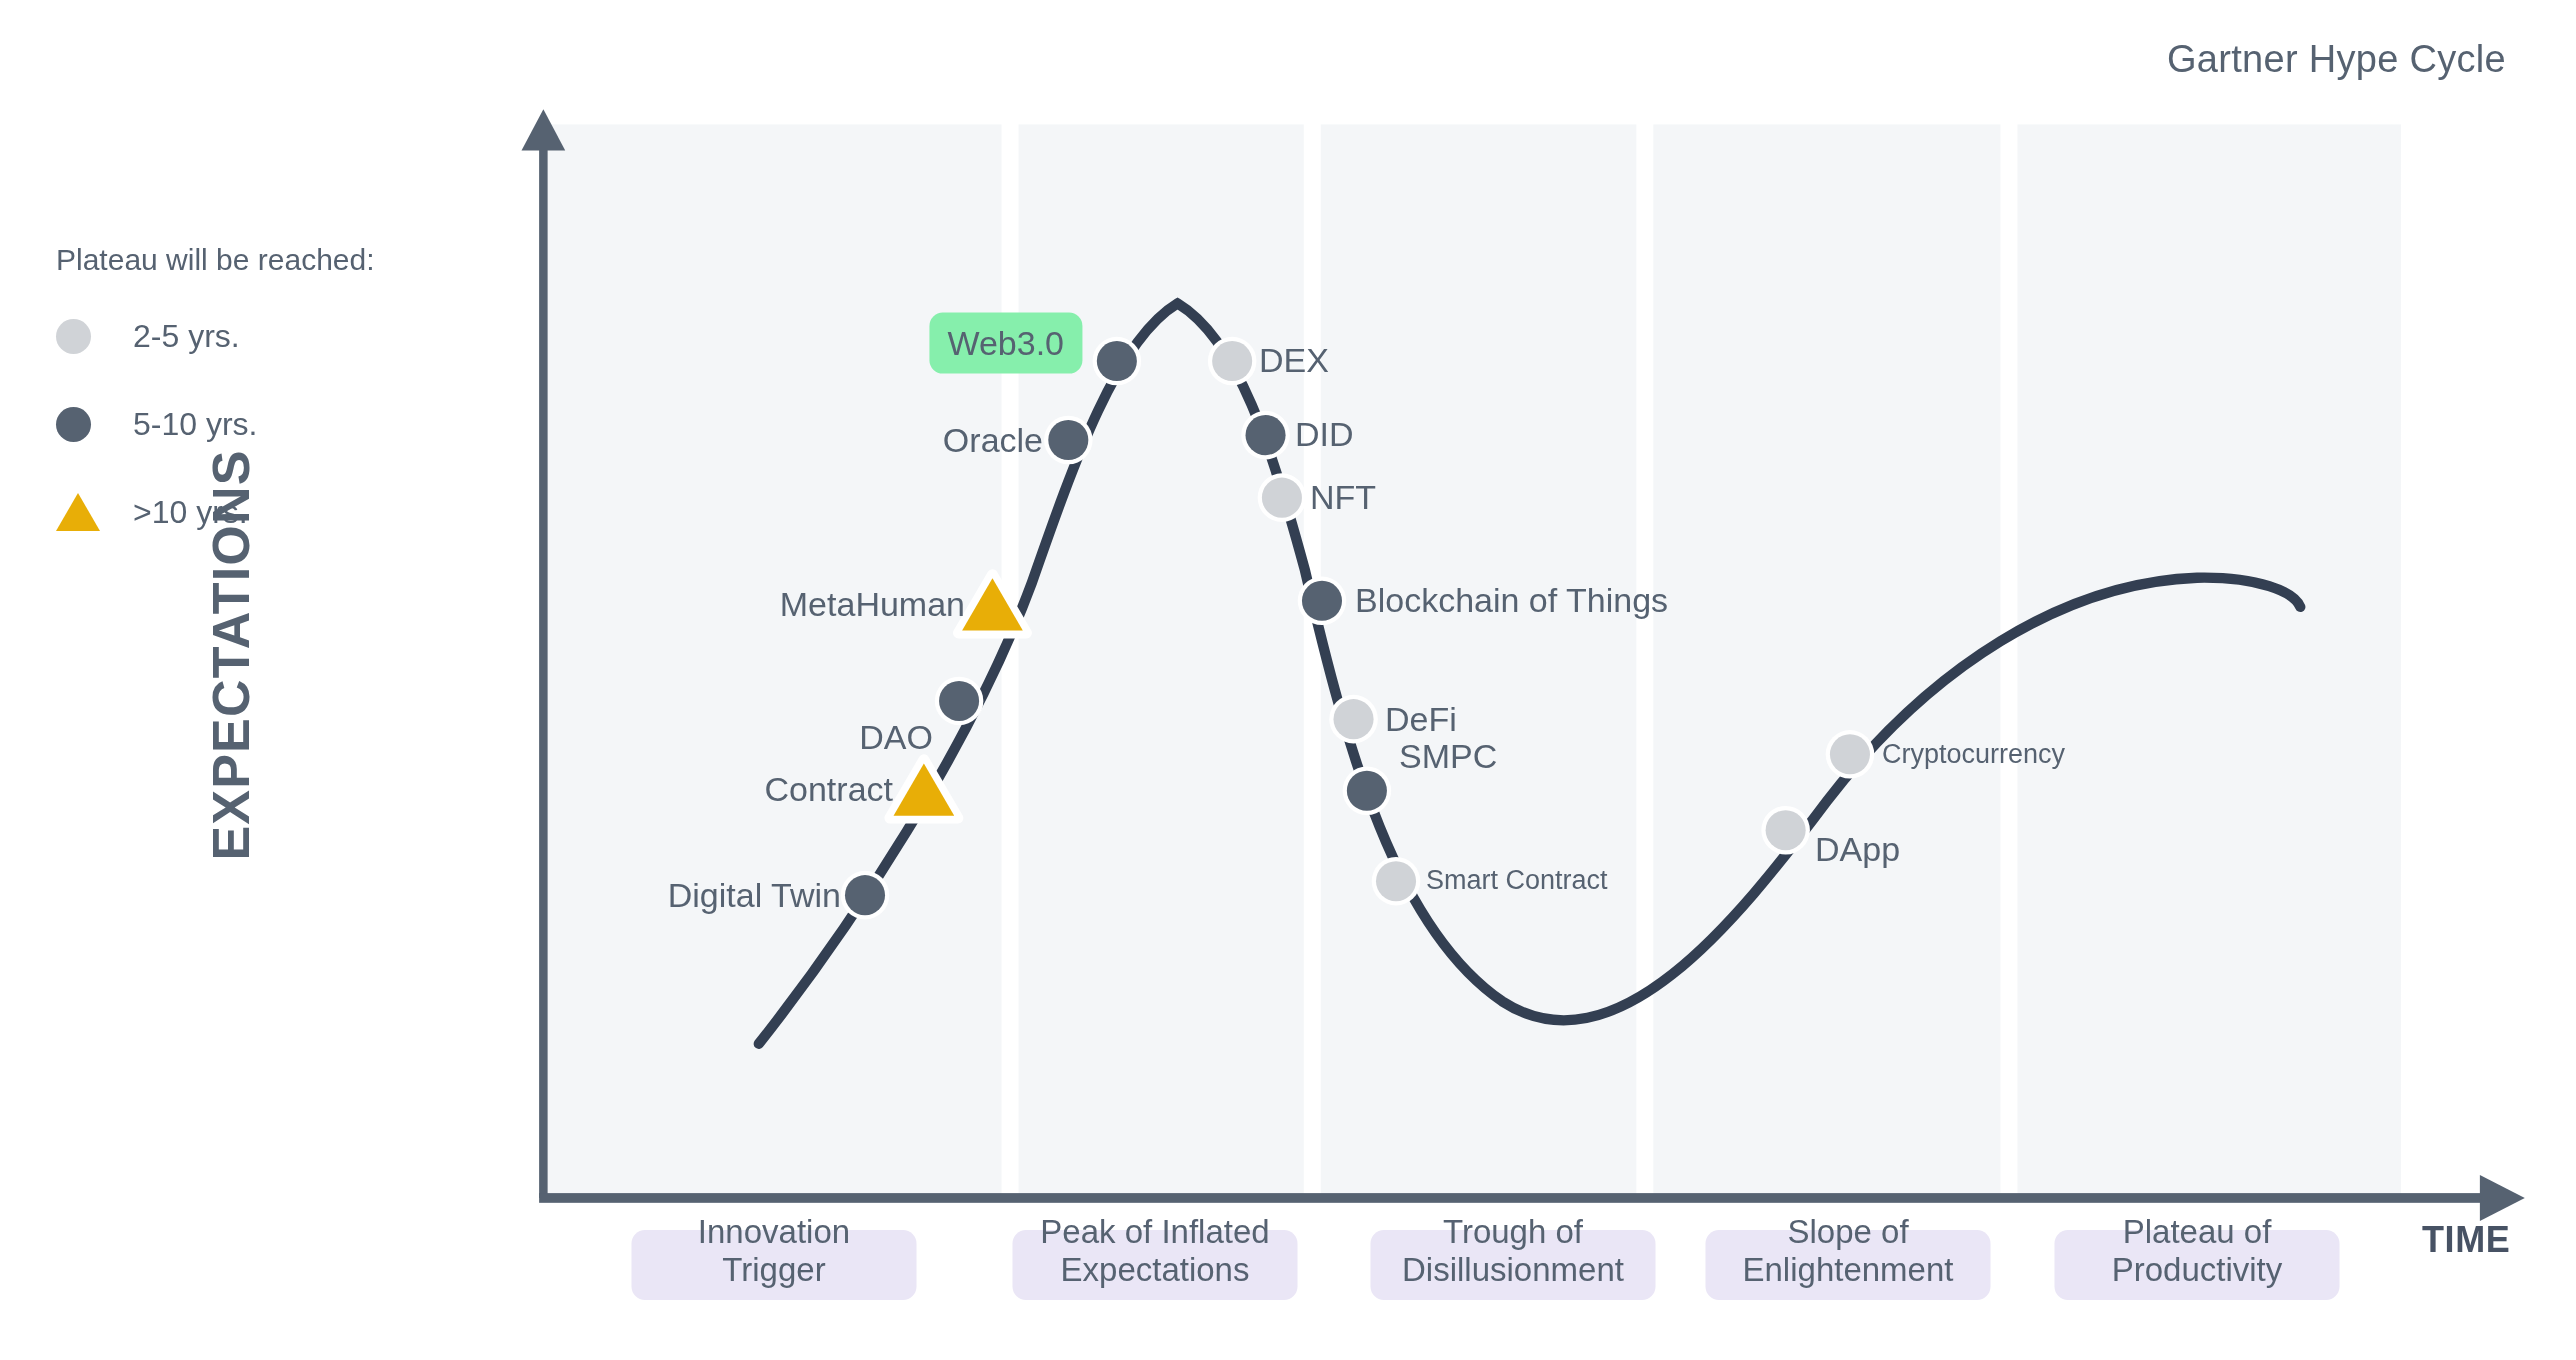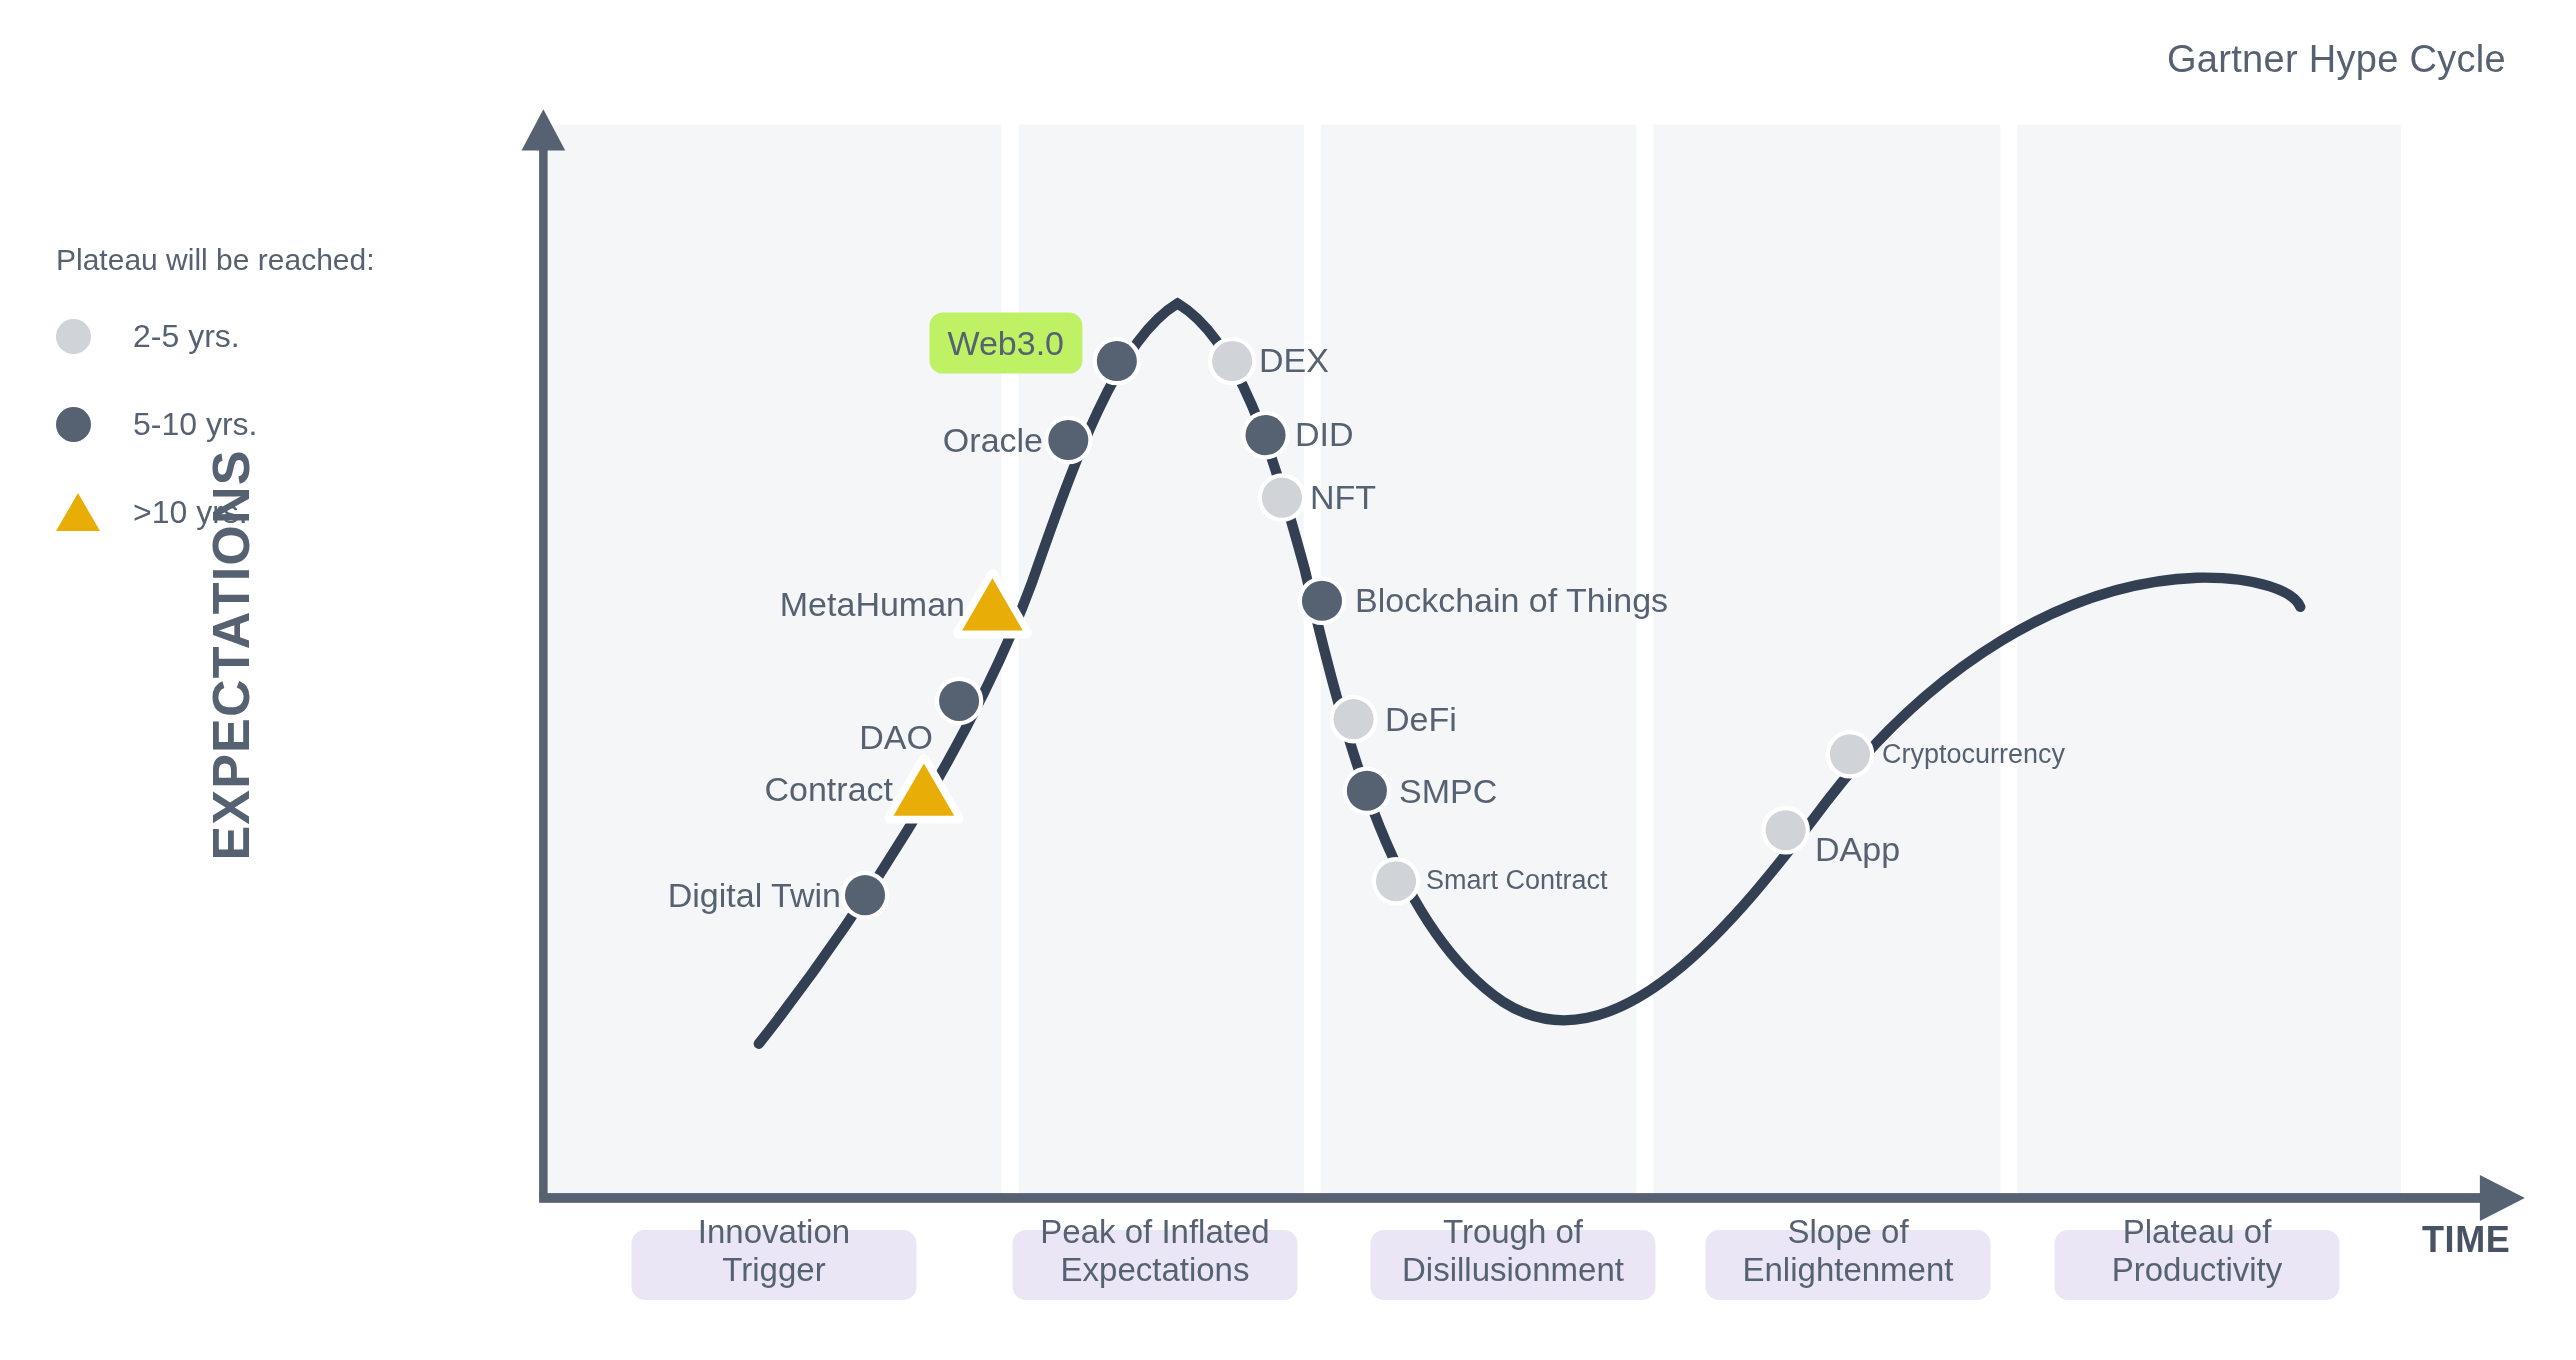--- a/index.html
+++ b/index.html
@@ -49,21 +49,21 @@
   .phase .ptext{position:relative;z-index:1;}
 
   
   .pt-label{
     position:absolute;font-size:34px;color:#566271;white-space:nowrap;line-height:1;
   }
   .pt-label.small{font-size:27px;}
   .pt-label.lft{transform:translate(-100%,-50%);}
   .pt-label.rgt{transform:translate(0,-50%);}
   .pt-label.pill-bg{
-    background:#bef264;border-radius:13.4px;padding:13.4px 18px;
+    background:#86efac;border-radius:13.4px;padding:13.4px 18px;
     transform:translate(-100%,-50%);
   }
 </style>
 </head>
 <body>
 
 <div id="stage">
 
   <svg class="layer" viewBox="0 0 4244 2241">
 
@@ -207,21 +207,21 @@
   <div class="pt-label lft" style="left:893px;top:789px;">Contract</div>
   <div class="pt-label lft" style="left:933px;top:701px;margin-top:36px;">DAO</div>
   <div class="pt-label lft" style="left:965px;top:604px;">MetaHuman</div>
   <div class="pt-label lft" style="left:1043px;top:440px;">Oracle</div>
   <div class="pt-label pill-bg" style="left:1082px;top:343px;">Web3.0</div>
   <div class="pt-label rgt" style="left:1259px;top:360px;">DEX</div>
   <div class="pt-label rgt" style="left:1295px;top:434px;">DID</div>
   <div class="pt-label rgt" style="left:1310px;top:497px;">NFT</div>
   <div class="pt-label rgt" style="left:1355px;top:600px;">Blockchain of Things</div>
   <div class="pt-label rgt" style="left:1385px;top:719px;">DeFi</div>
-  <div class="pt-label rgt" style="left:1399px;top:791px;text-align:center;">SMPC</div>
+  <div class="pt-label rgt" style="left:1399px;top:756px;text-align:center;">SMPC</div>
   <div class="pt-label rgt small" style="left:1426px;top:880px;">Smart Contract</div>
   <div class="pt-label rgt" style="left:1815px;top:849px;">DApp</div>
   <div class="pt-label rgt small" style="left:1882px;top:754px;">Cryptocurrency</div>
 
   <div class="phase" style="left:610px;">
     <div class="pill"></div>
     <div class="ptext"><span>Innovation</span><br><span>Trigger</span></div>
   </div>
   <div class="phase" style="left:991px;">
     <div class="pill"></div>

